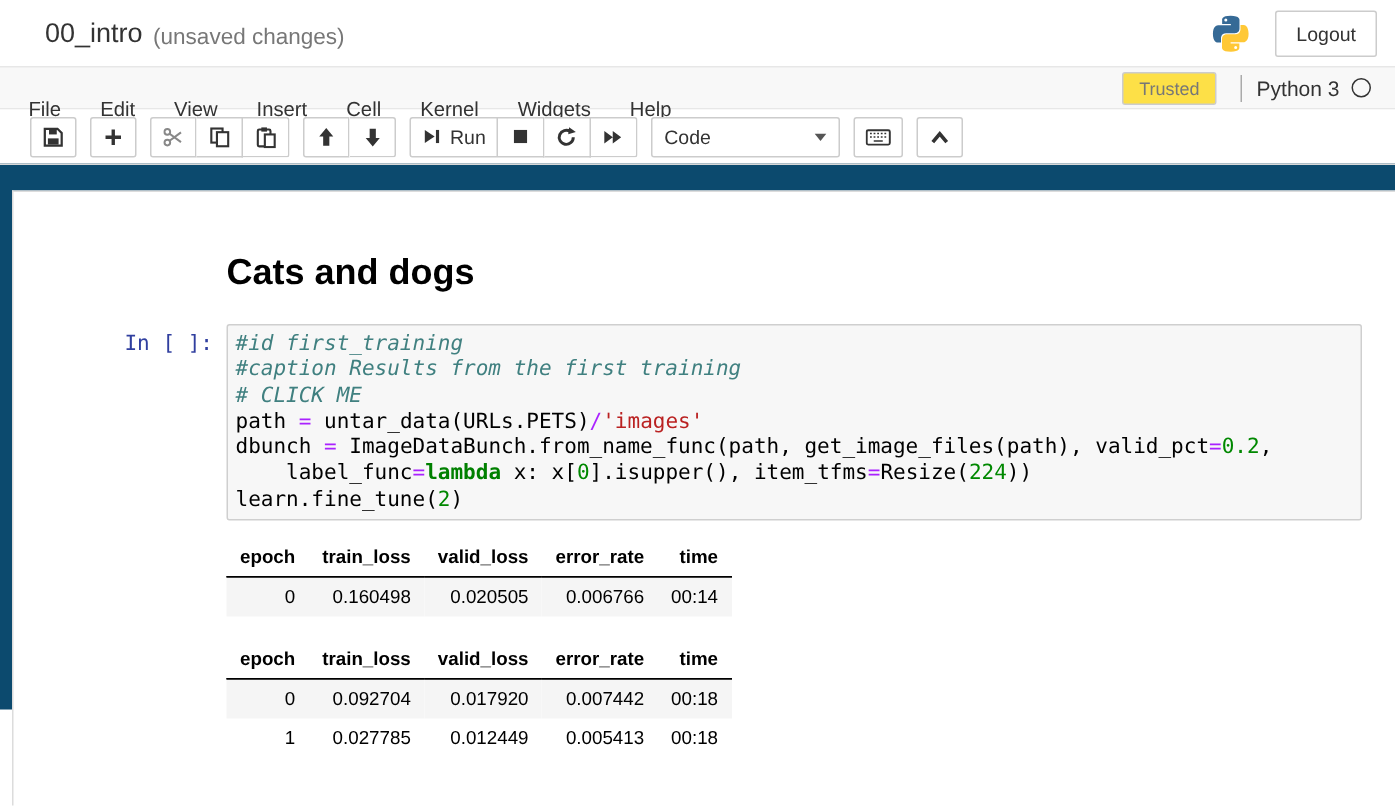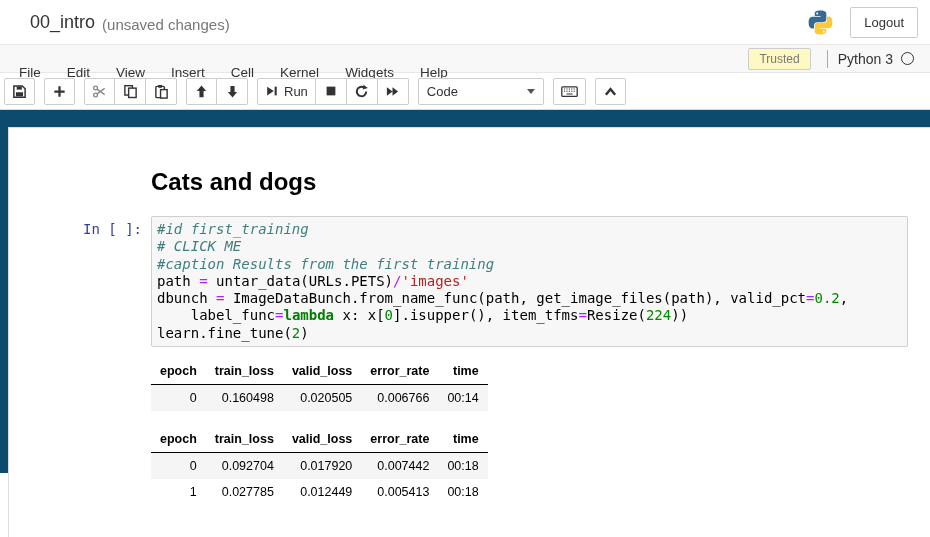--- a/index.html
+++ b/index.html
@@ -15,27 +15,27 @@
   .header-right { margin-left:auto; display:flex; align-items:center; gap:16px; }
   .logout-btn { font-size:13px; color:#333; background:#fff; border:1px solid #ccc;
                 border-radius:2px; padding:7px 13px; cursor:pointer; }
 
   
   #menubar { height:29px; background:#f8f8f8; border-top:1px solid #e7e7e7; border-bottom:1px solid #e7e7e7;
              display:flex; align-items:center; padding:0 12px 0 6px; }
   .menu-item { font-size:13.5px; color:#333; padding:0 13px; line-height:27px; cursor:pointer; }
   .menubar-right { margin-left:auto; display:flex; align-items:center; }
   .trusted-badge { font-size:12px; color:#777; border:1px solid #ccc; border-radius:2px;
-                   padding:3px 10px; background:#fef9c3; margin-right:16px; }
+                   padding:3px 10px; background:#fde047; margin-right:16px; }
   .kernel-divider { width:1px; height:18px; background:#aaa; margin-right:10px; }
   .kernel-name { font-size:14px; color:#333; margin-right:8px; }
   .kernel-indicator { width:13px; height:13px; border:1.5px solid #333; border-radius:50%; display:inline-block; margin-right:4px; }
 
   
-  #toolbar { height:36px; background:#fff; display:flex; align-items:center; padding:0 4px; }
+  #toolbar { height:36px; background:#fff; display:flex; align-items:center; padding:0 20px; }
   .btn-group { display:flex; margin-right:9px; }
   .tb-btn { height:27px; min-width:31px; background:#fff; border:1px solid #ccc; display:flex;
             align-items:center; justify-content:center; padding:0 7px; cursor:pointer; }
   .btn-group .tb-btn:not(:first-child){ border-left:none; }
   .btn-group .tb-btn:first-child { border-radius:2px 0 0 2px; }
   .btn-group .tb-btn:last-child { border-radius:0 2px 2px 0; }
   .btn-group .tb-btn:only-child { border-radius:2px; }
   .run-label { font-size:13px; color:#333; margin-left:5px; }
   .cell-type-select { width:126px; height:27px; border:1px solid #ccc; border-radius:2px; display:flex;
                       align-items:center; justify-content:space-between; padding:0 8px; font-size:13px;
@@ -241,22 +241,22 @@
       <div class="prompt-col"></div>
       <div>
         <h2>Cats and dogs</h2>
       </div>
     </div>
 
     <div class="cell code-cell">
       <div class="prompt-col">In [ ]:</div>
       <div class="input-area" id="code-area">
           <div class="code-line"><span class="tok-com">#id first_training</span></div>
+          <div class="code-line"><span class="tok-com">#caption Results from the first training</span></div>
           <div class="code-line"><span class="tok-com"># CLICK ME</span></div>
-          <div class="code-line"><span class="tok-com">#caption Results from the first training</span></div>
           <div class="code-line"><span>path </span><span class="tok-op">=</span><span> untar_data(URLs.PETS)</span><span class="tok-op">/</span><span class="tok-str">'images'</span></div>
           <div class="code-line"><span>dbunch </span><span class="tok-op">=</span><span> ImageDataBunch.from_name_func(path, get_image_files(path), valid_pct</span><span class="tok-op">=</span><span class="tok-num">0.2</span><span>,</span></div>
           <div class="code-line"><span>    label_func</span><span class="tok-op">=</span><span class="tok-kw">lambda</span><span> x: x[</span><span class="tok-num">0</span><span>].isupper(), item_tfms</span><span class="tok-op">=</span><span>Resize(</span><span class="tok-num">224</span><span>))</span></div>
           <div class="code-line"><span>learn.fine_tune(</span><span class="tok-num">2</span><span>)</span></div>
         </div>
     </div>
 
     <div id="outputs">
         <div class="output-table">
           <table class="dataframe">

